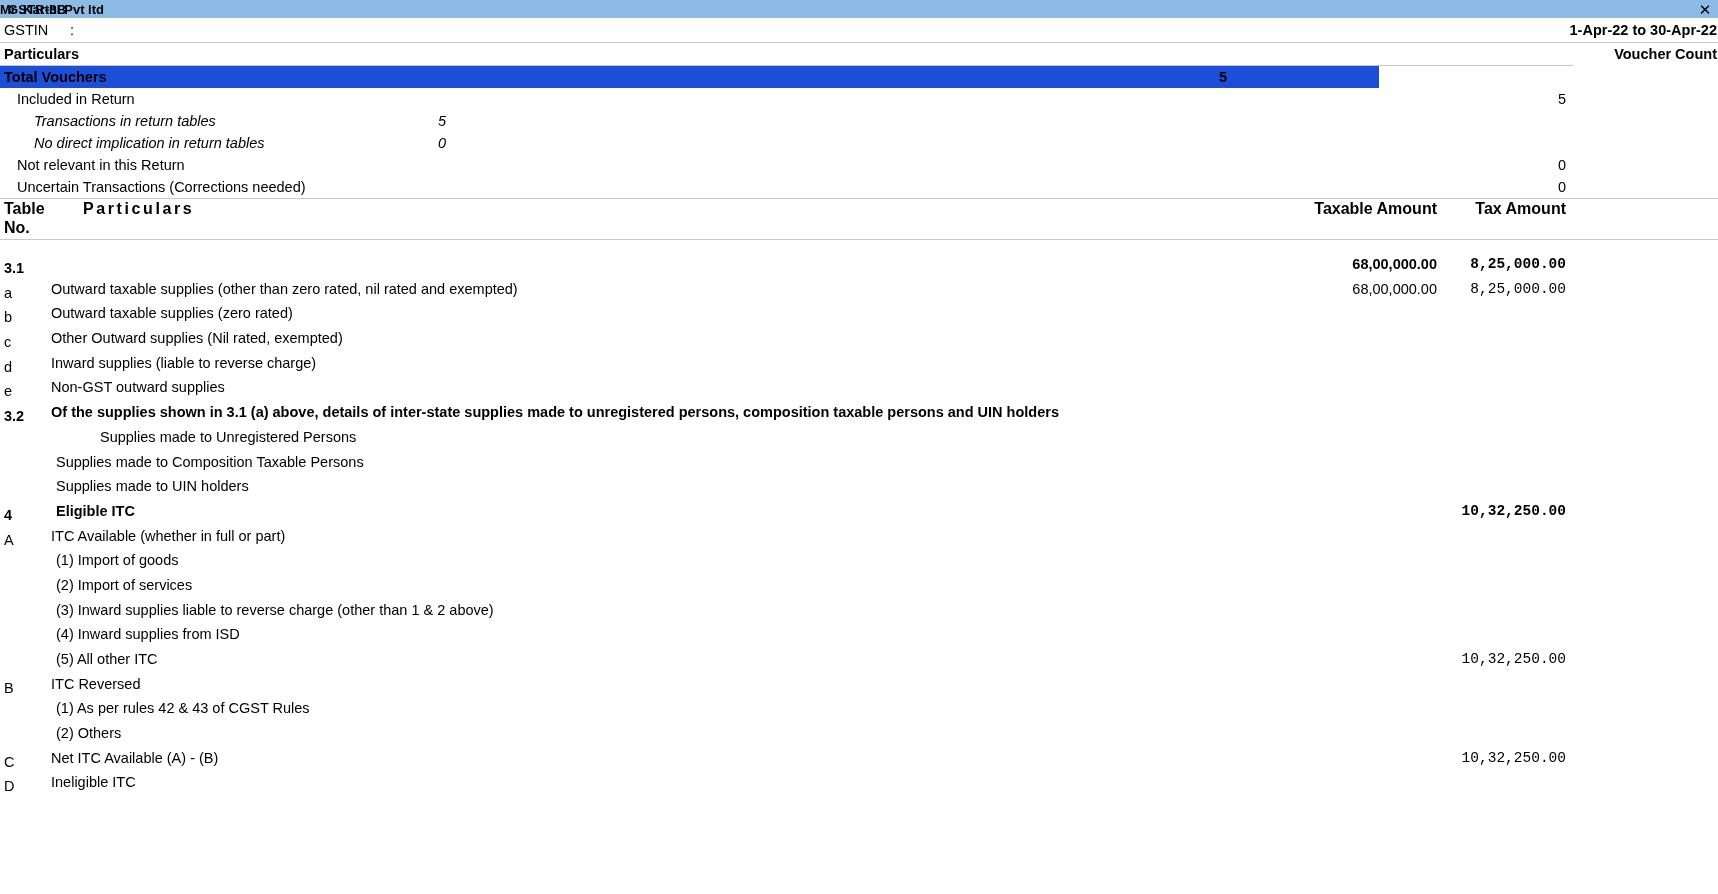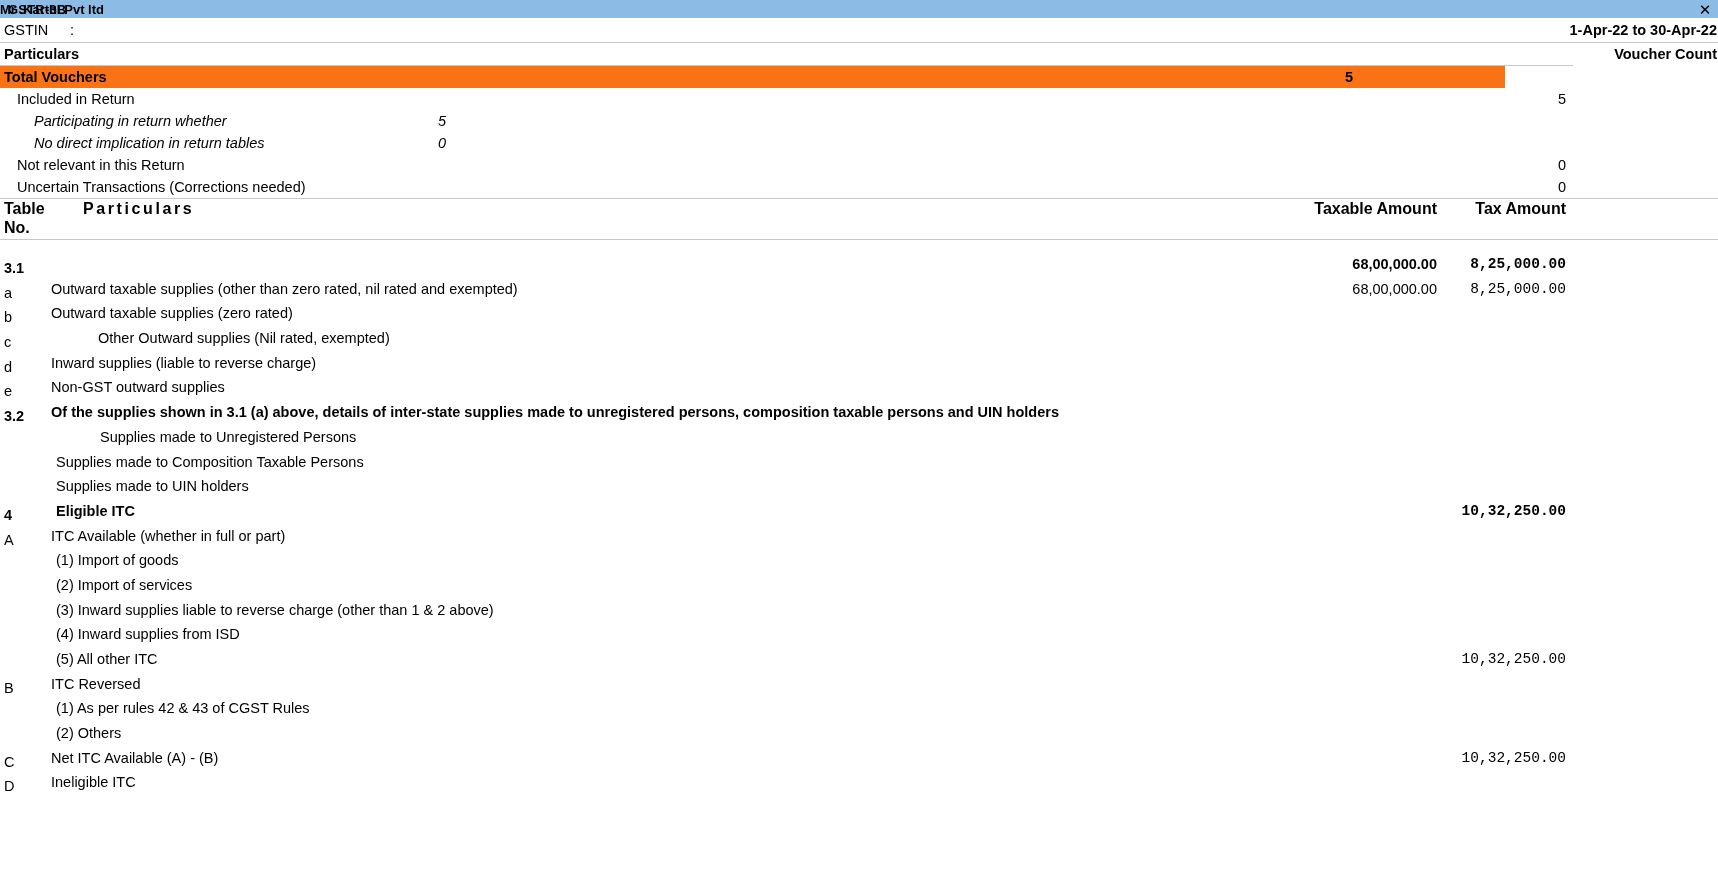--- a/index.html
+++ b/index.html
@@ -134,22 +134,22 @@
     position: relative;
     height: 22px;
     line-height: 22px;
     font-size: 14.5px;
     font-weight: bold;
   }
   .particulars-row .left { position: absolute; left: 4px; top: 0; }
   .particulars-row .right { position: absolute; right: 1px; top: 0; }
 
   .gold {
-    background: #f97316;
-    width: 1505px;
+    background: #1d4ed8;
+    width: 1379px;
   }
   .gold .c-txt, .gold .c-right { font-weight: bold; }
 
   
   .thead {
     position: relative;
     height: 40px;
     font-size: 16px;
     font-weight: bold;
   }
@@ -215,21 +215,21 @@
       <span class="c-txt bold" style="left:4px;">Total Vouchers</span>
       <span class="c-right bold" style="right:152px;">5</span>
     </div>
 
     <div class="r">
       <span class="c-txt" style="left:17px;">Included in Return</span>
       <span class="c-right" style="right:152px;">5</span>
     </div>
 
     <div class="r">
-      <span class="c-txt ital" style="left:34px;">Participating in return whether</span>
+      <span class="c-txt ital" style="left:34px;">Transactions in return tables</span>
       <span class="c-mid ital" style="left:380px;width:66px;">5</span>
     </div>
 
     <div class="r">
       <span class="c-txt ital" style="left:34px;">No direct implication in return tables</span>
       <span class="c-mid ital" style="left:380px;width:66px;">0</span>
     </div>
 
     <div class="r">
       <span class="c-txt" style="left:17px;">Not relevant in this Return</span>
@@ -270,21 +270,21 @@
           <span class="c-tax">8,25,000.00</span>
         </div>
         <div class="r" style="height: 24.7px; line-height: 24.7px;">
           <span class="c-num">b</span>
           <span class="c-txt" style="left: 51px;">Outward taxable supplies (zero rated)</span>
           <span class="c-taxable"></span>
           <span class="c-tax"></span>
         </div>
         <div class="r" style="height: 24.7px; line-height: 24.7px;">
           <span class="c-num">c</span>
-          <span class="c-txt" style="left: 51px; margin-left: 47px;">Other Outward supplies (Nil rated, exempted)</span>
+          <span class="c-txt" style="left: 51px;">Other Outward supplies (Nil rated, exempted)</span>
           <span class="c-taxable"></span>
           <span class="c-tax"></span>
         </div>
         <div class="r" style="height: 24.7px; line-height: 24.7px;">
           <span class="c-num">d</span>
           <span class="c-txt" style="left: 51px;">Inward supplies (liable to reverse charge)</span>
           <span class="c-taxable"></span>
           <span class="c-tax"></span>
         </div>
         <div class="r" style="height: 24.7px; line-height: 24.7px;">

